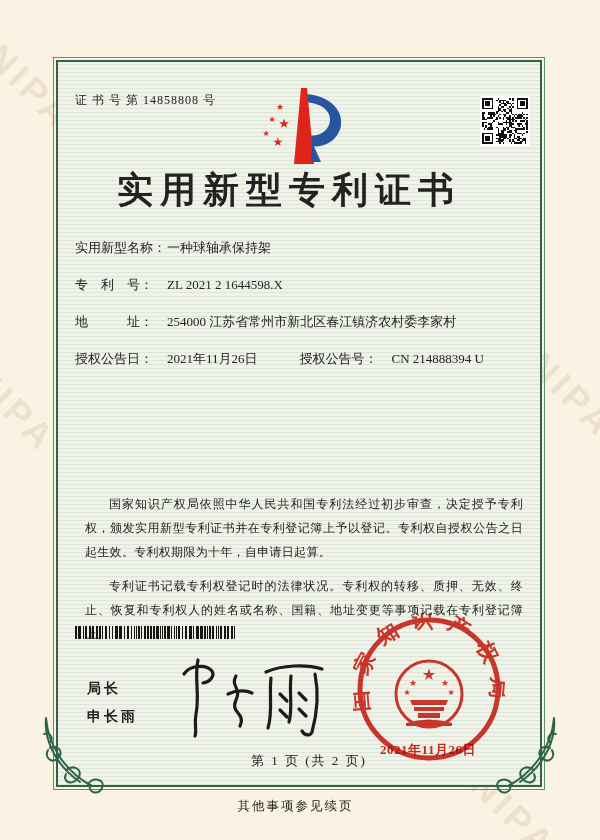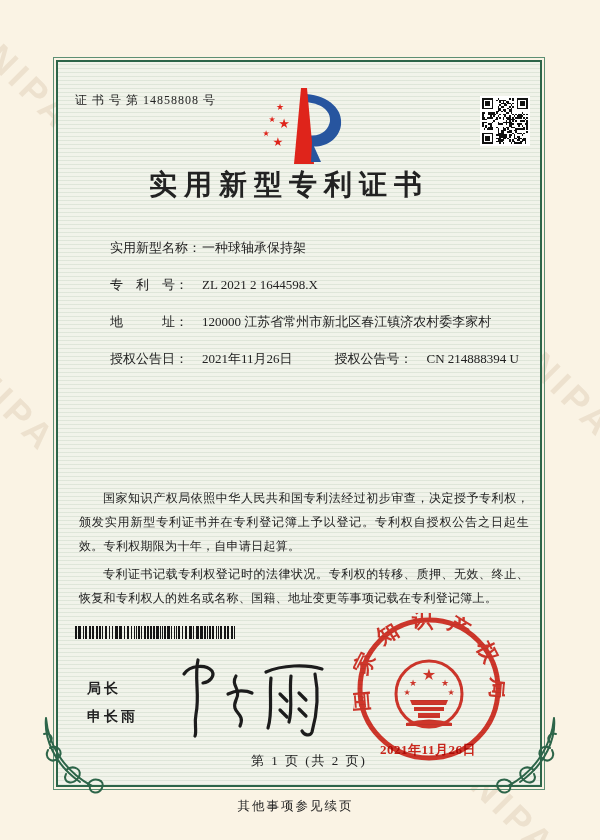--- a/index.html
+++ b/index.html
@@ -25,30 +25,30 @@
     position:absolute;font-family:"Liberation Sans",sans-serif;font-weight:bold;
     font-size:36px;letter-spacing:5px;color:rgba(186,156,118,0.20);
     transform:rotate(45deg);transform-origin:left top;white-space:nowrap;pointer-events:none;
   }
   
   .cert-no{position:absolute;left:75px;top:92px;font-size:12px;letter-spacing:1px;}
   .logo{position:absolute;left:248px;top:84px;}
   .qr{position:absolute;left:480px;top:96px;width:50px;height:50px;background:#fff;padding:2px;box-sizing:border-box;}
   .title{
     position:absolute;left:53px;top:166px;width:472px;text-align:center;
-    font-size:28px;font-weight:bold;letter-spacing:7px;
+    font-size:36px;font-weight:bold;letter-spacing:7px;
   }
   
   .fields{position:absolute;left:75px;top:240px;width:462px;font-size:13px;}
-  .frow{height:37px;line-height:16px;white-space:nowrap;margin-left:35px;}
+  .frow{height:37px;line-height:16px;white-space:nowrap;}
   .flabel{display:inline-block;min-width:92px;}
   .grant .flabel2{margin-left:42px;}
   
   .paras{position:absolute;left:75px;top:482px;width:458px;font-size:12px;line-height:24px;text-align:justify;}
-  .paras p{margin:4px;text-indent:2em;letter-spacing:0.3px;}
+  .paras p{margin:10px;text-indent:2em;letter-spacing:0.3px;}
   
   .barcode{position:absolute;left:75px;top:626px;}
   .officer{position:absolute;left:87px;font-family:"Liberation Sans",sans-serif;font-weight:bold;font-size:14px;letter-spacing:3px;}
   .officer.t1{top:680px;}
   .officer.t2{top:708px;}
   .signature{position:absolute;left:170px;top:652px;}
   .seal{position:absolute;left:353px;top:613px;opacity:0.93;mix-blend-mode:multiply;}
   .seal-date{
     position:absolute;left:352px;top:741px;width:152px;text-align:center;
     color:#d9281e;font-weight:bold;font-size:13px;letter-spacing:0.5px;mix-blend-mode:multiply;
@@ -397,21 +397,21 @@
 <div class="title">实用新型专利证书</div>
 
 <div class="fields">
   <div class="frow">
     <span class="flabel">实用新型名称：</span><span>一种球轴承保持架</span>
   </div>
   <div class="frow">
     <span class="flabel">专　利　号：</span><span>ZL 2021 2 1644598.X</span>
   </div>
   <div class="frow">
-    <span class="flabel">地　　　址：</span><span>120000 江苏省常州市新北区春江镇济农村委李家村</span>
+    <span class="flabel">地　　　址：</span><span>254000 江苏省常州市新北区春江镇济农村委李家村</span>
   </div>
   <div class="frow grant">
     <span class="flabel">授权公告日：</span><span>2021年11月26日</span><span class="flabel flabel2">授权公告号：</span><span>CN 214888394 U</span>
   </div>
 </div>
 
 <div class="paras">
   <p>国家知识产权局依照中华人民共和国专利法经过初步审查，决定授予专利权，颁发实用新型专利证书并在专利登记簿上予以登记。专利权自授权公告之日起生效。专利权期限为十年，自申请日起算。</p>
   <p>专利证书记载专利权登记时的法律状况。专利权的转移、质押、无效、终止、恢复和专利权人的姓名或名称、国籍、地址变更等事项记载在专利登记簿上。</p>
 </div>

